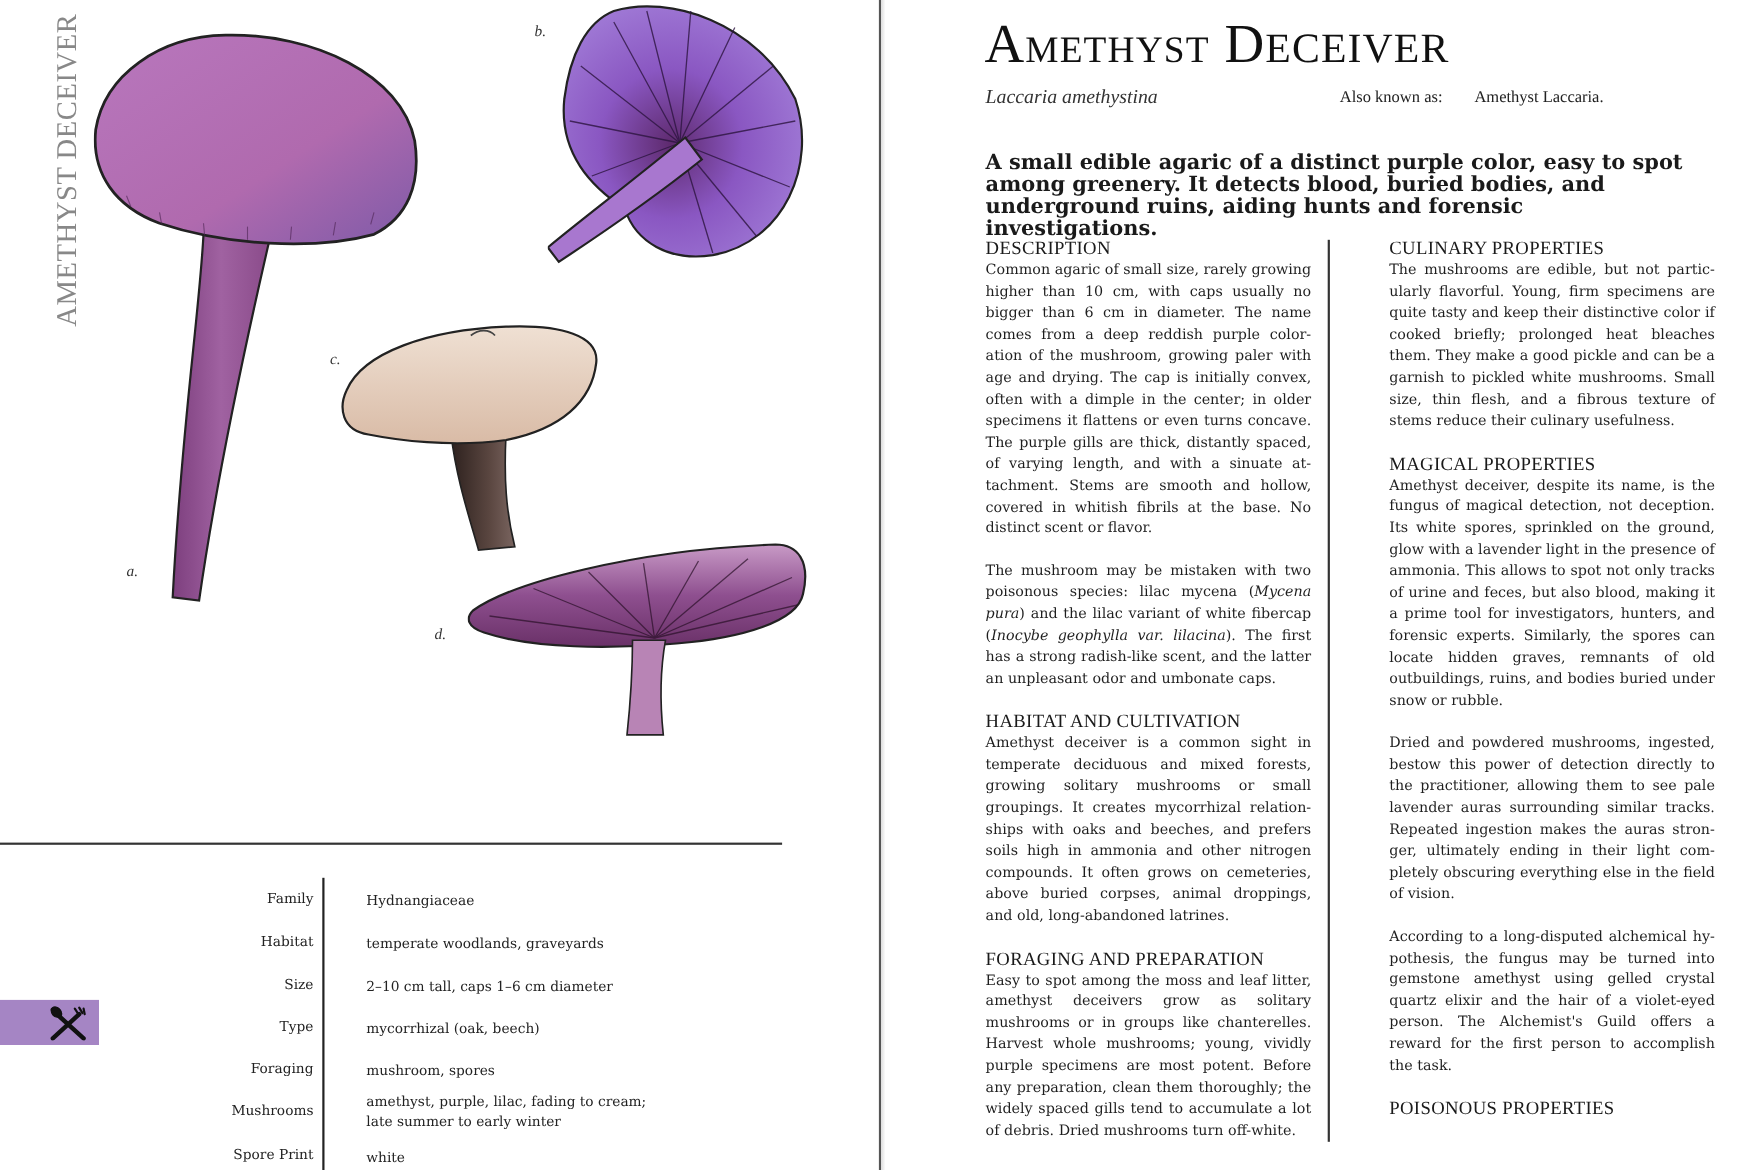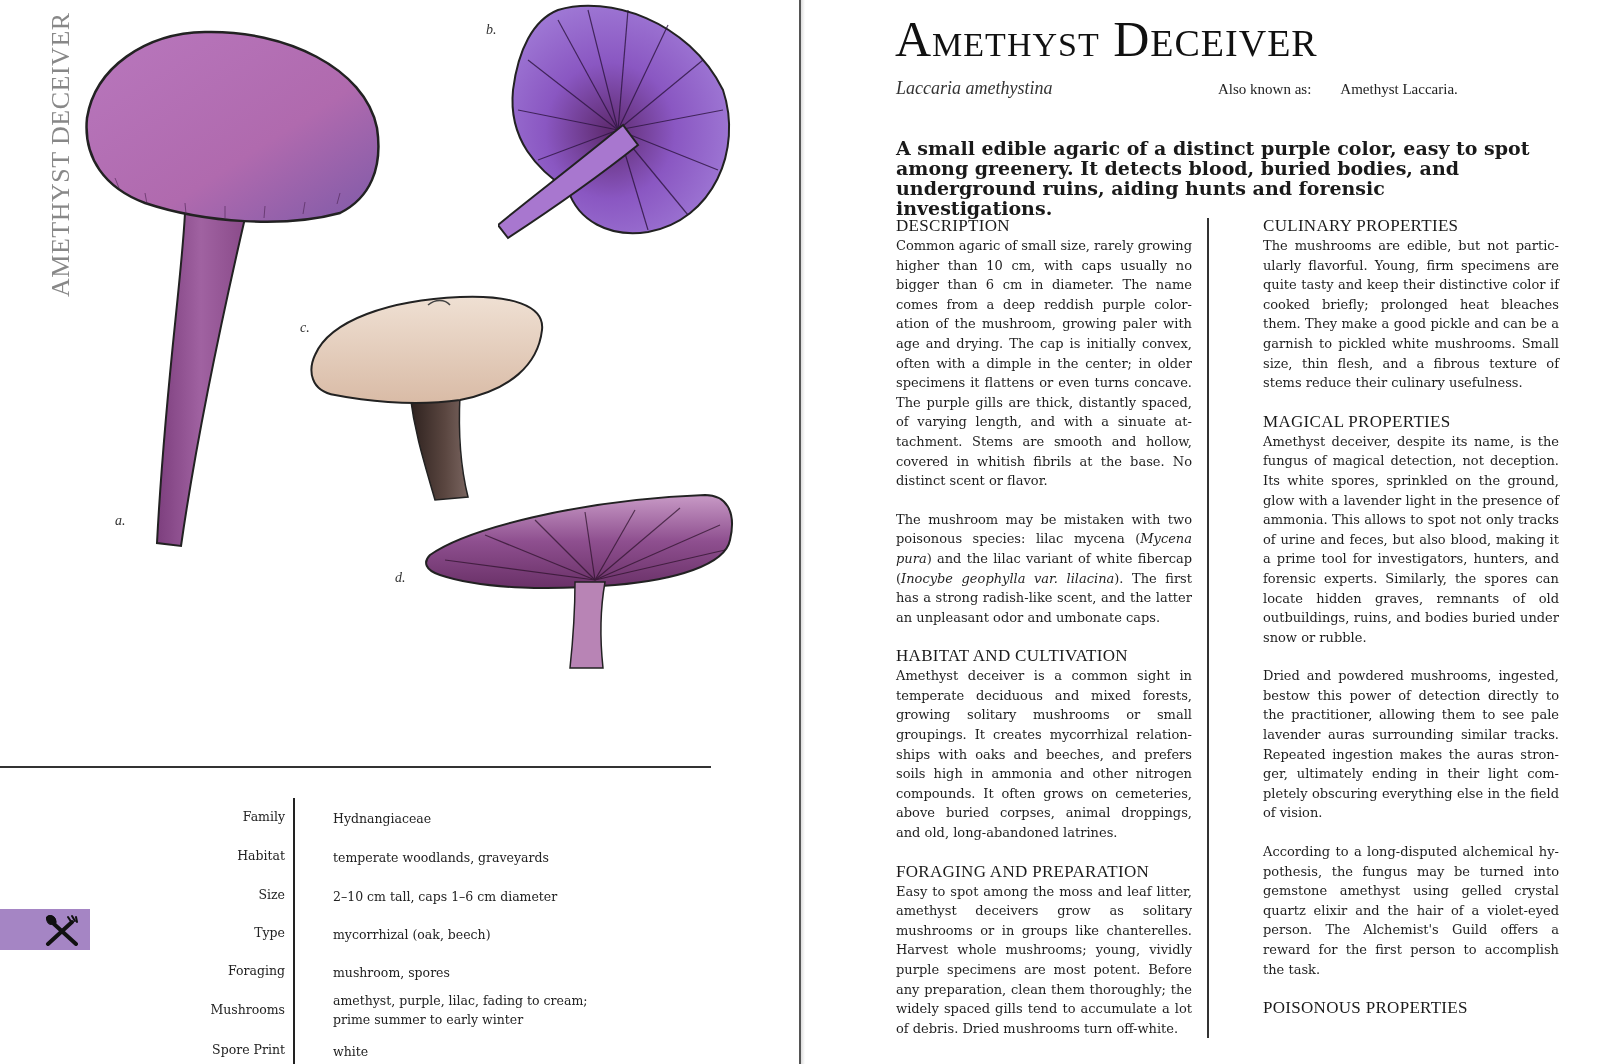--- a/index.html
+++ b/index.html
@@ -185,21 +185,21 @@
     <div class="fact-row" style="top:963px">
       <span class="fact-key">Foraging</span>
       <span class="fact-val">mushroom, spores</span>
     </div>
     <div class="fact-row" style="top:1002px">
       <span class="fact-key">Mushrooms</span>
     </div>
     <div class="fact-row" style="top:991px">
       <span class="fact-val">
         <span style="display:block">amethyst, purple, lilac, fading to cream;</span>
-        <span style="display:block">prime summer to early winter</span>
+        <span style="display:block">late summer to early winter</span>
       </span>
     </div>
     <div class="fact-row" style="top:1042px">
       <span class="fact-key">Spore Print</span>
       <span class="fact-val">white</span>
     </div>
   </div>
 
   <div class="tab-marker">
     <svg class="tab-icon" viewBox="0 0 36 32">

